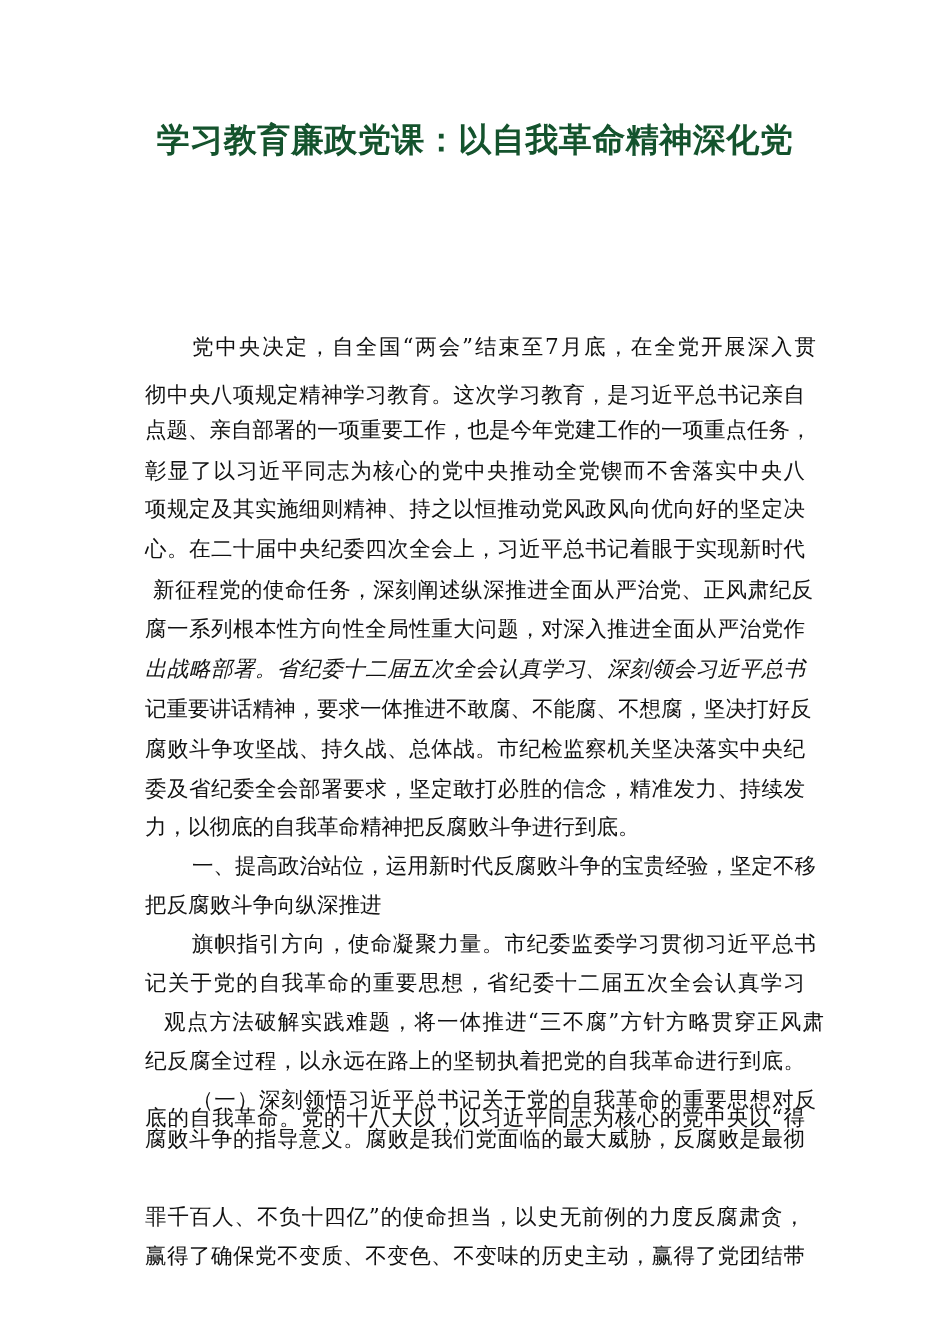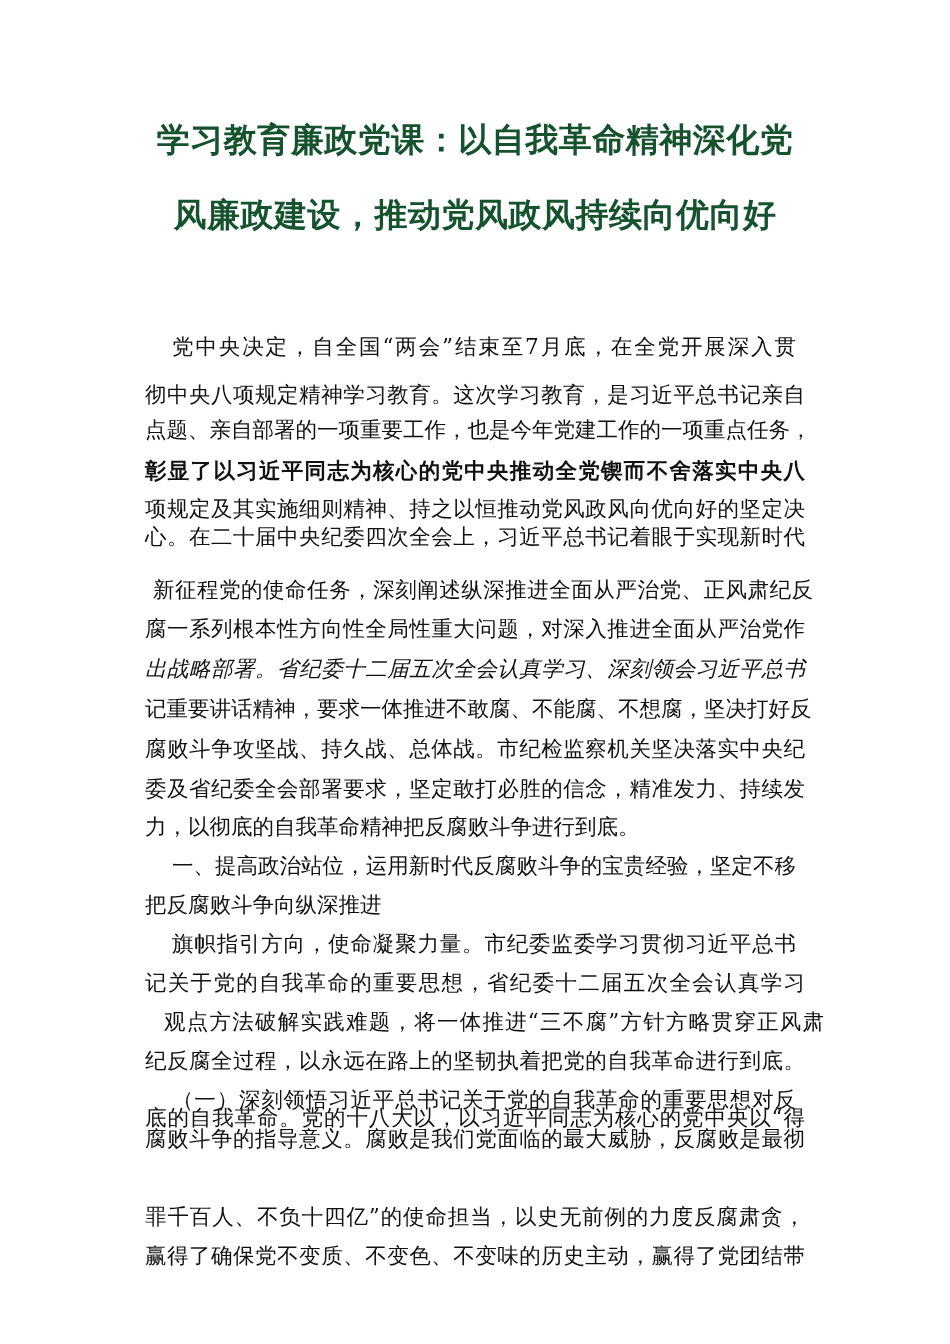--- a/index.html
+++ b/index.html
@@ -45,41 +45,40 @@
       font-family: "DejaVu Serif", serif;
       font-size: 21.5px;
       line-height: 30px;
       color: #111;
       white-space: nowrap;
       margin: 0;
       text-align: justify;
       text-align-last: justify;
     }
     .body-line.indent {
-      left: 172px;
+      left: 192px;
       width: 624px;
     }
     .body-line.last {
       text-align-last: left;
     }
   </style>
 </head>
 <body>
 
 <div class="page">
   <h1 class="title l1">学习教育廉政党课：以自我革命精神深化党</h1>
-  <h1 class="title l2">风廉政建设，推动党风政风持续向优向好</h1>
 
   <div id="body-container">
       <p class="body-line indent" style="top: 332px;">党中央决定，自全国“两会”结束至7月底，在全党开展深入贯</p>
       <p class="body-line" style="top: 380px;">彻中央八项规定精神学习教育。这次学习教育，是习近平总书记亲自</p>
       <p class="body-line" style="top: 415px;">点题、亲自部署的一项重要工作，也是今年党建工作的一项重点任务，</p>
-      <p class="body-line" style="top: 456px; font-weight: bold;">彰显了以习近平同志为核心的党中央推动全党锲而不舍落实中央八</p>
+      <p class="body-line" style="top: 456px;">彰显了以习近平同志为核心的党中央推动全党锲而不舍落实中央八</p>
       <p class="body-line" style="top: 494px;">项规定及其实施细则精神、持之以恒推动党风政风向优向好的坚定决</p>
-      <p class="body-line" style="top: 522px;">心。在二十届中央纪委四次全会上，习近平总书记着眼于实现新时代</p>
+      <p class="body-line" style="top: 534px;">心。在二十届中央纪委四次全会上，习近平总书记着眼于实现新时代</p>
       <p class="body-line" style="top: 575px; margin-left: 8px;">新征程党的使命任务，深刻阐述纵深推进全面从严治党、正风肃纪反</p>
       <p class="body-line" style="top: 614px;">腐一系列根本性方向性全局性重大问题，对深入推进全面从严治党作</p>
       <p class="body-line" style="top: 654px; font-style: italic;">出战略部署。省纪委十二届五次全会认真学习、深刻领会习近平总书</p>
       <p class="body-line" style="top: 694px;">记重要讲话精神，要求一体推进不敢腐、不能腐、不想腐，坚决打好反</p>
       <p class="body-line" style="top: 734px;">腐败斗争攻坚战、持久战、总体战。市纪检监察机关坚决落实中央纪</p>
       <p class="body-line" style="top: 774px;">委及省纪委全会部署要求，坚定敢打必胜的信念，精准发力、持续发</p>
       <p class="body-line last" style="top: 812px; font-family: Liberation Serif, serif;">力，以彻底的自我革命精神把反腐败斗争进行到底。</p>
       <p class="body-line indent" style="top: 851px;">一、提高政治站位，运用新时代反腐败斗争的宝贵经验，坚定不移</p>
       <p class="body-line last" style="top: 890px;">把反腐败斗争向纵深推进</p>
       <p class="body-line indent" style="top: 929px;">旗帜指引方向，使命凝聚力量。市纪委监委学习贯彻习近平总书</p>

